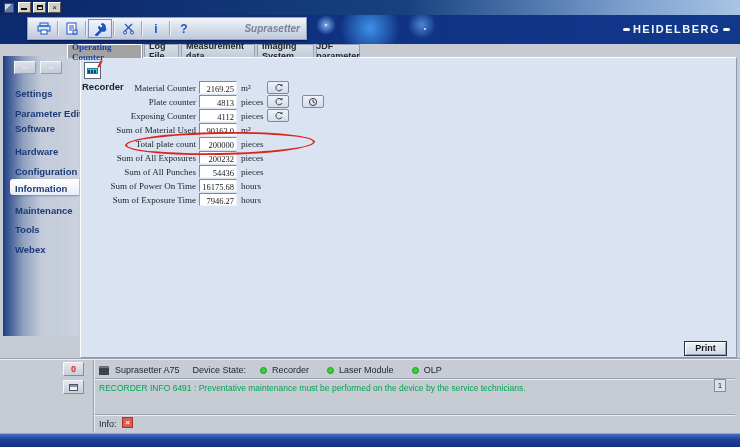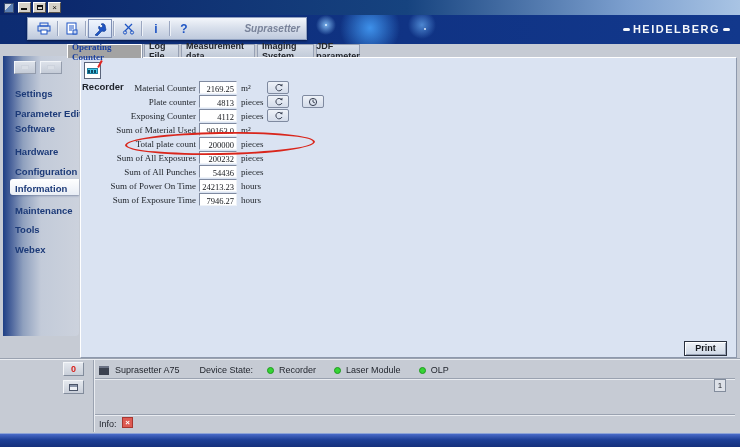--- a/index.html
+++ b/index.html
@@ -316,21 +316,21 @@
   </div>
 
   <div class="crow" style="top:107px;">
     <span class="clab">Sum of All Punches</span>
     <span class="cfield">54436</span>
     <span class="cunit">pieces</span>
   </div>
 
   <div class="crow" style="top:121px;">
     <span class="clab">Sum of Power On Time</span>
-    <span class="cfield">24213.23</span>
+    <span class="cfield">16175.68</span>
     <span class="cunit">hours</span>
   </div>
 
   <div class="crow" style="top:135px;">
     <span class="clab">Sum of Exposure Time</span>
     <span class="cfield">7946.27</span>
     <span class="cunit">hours</span>
   </div>
 
   <div class="printbtn">Print</div>
@@ -341,32 +341,33 @@
     <span class="alarm0">0</span>
   </span>
   <span class="sbtn" style="top:21px;">
     <span class="msgwin"></span>
   </span>
 
   <div class="vline"></div>
 
   <div class="devrow">
     <span class="devicon"></span>
-    <span style="margin-right:20px;">Suprasetter A75</span>
+    <span style="margin-right:13px;">Suprasetter A75</span>
     <span style="margin-right:14px;">Device State:</span>
     <span class="gdot"></span>
     <span class="mod">Recorder</span>
     <span class="gdot"></span>
     <span class="mod">Laser Module</span>
     <span class="gdot"></span>
     <span class="mod">OLP</span>
   </div>
 
   <div class="hline" style="top:19px;"></div>
 
+  <div class="msgtext">RECORDER INFO 6491 : Preventative maintenance must be performed on the device by the service technicians.</div>
   <div class="msgcount">1</div>
 
   <div class="hline" style="top:55px;"></div>
 
   <span class="inflab">Info:</span>
   <span class="dismiss">×</span>
 </div>
 
 <div class="bottombar"></div>
 

